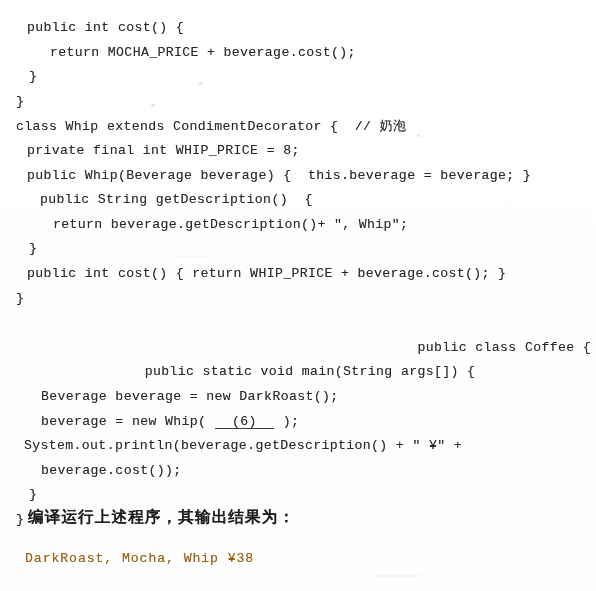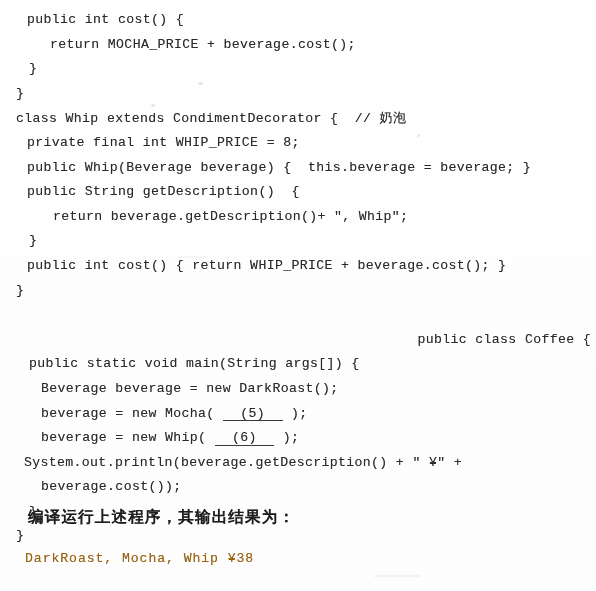--- a/index.html
+++ b/index.html
@@ -20,21 +20,21 @@
 
   .page {
     position: absolute;
     inset: 0;
     padding: 0;
   }
 
   .code-block {
     position: absolute;
     left: 0;
-    top: 8px;
+    top: 16px;
     width: 591px;
   }
 
   .code-line {
     font-family: "Liberation Mono", "DejaVu Sans Mono", monospace;
     font-size: 13.2px;
     line-height: 24.6px;
     height: 24.6px;
     color: #2a2a2a;
     white-space: pre;
@@ -103,30 +103,29 @@
 <div class="page">
 
   <div class="code-block" id="code-block">
       <div class="code-line" style="padding-left: 27px;"><span>public int cost() {</span></div>
       <div class="code-line" style="padding-left: 50px; font-family: Liberation Mono, monospace;"><span>return MOCHA_PRICE + beverage.cost();</span></div>
       <div class="code-line" style="padding-left: 29px;"><span>}</span></div>
       <div class="code-line" style="padding-left: 16px;"><span>}</span></div>
       <div class="code-line" style="padding-left: 16px;"><span>class Whip extends CondimentDecorator {  // </span><span class="cjk">奶泡</span></div>
       <div class="code-line" style="padding-left: 27px;"><span>private final int WHIP_PRICE = 8;</span></div>
       <div class="code-line" style="padding-left: 27px;"><span>public Whip(Beverage beverage) {  this.beverage = beverage; }</span></div>
-      <div class="code-line" style="padding-left: 27px;"><span>public String getDescription()  {</span></div>
+      <div class="code-line" style=" margin-left: 40px;"><span>public String getDescription()  {</span></div>
       <div class="code-line" style="padding-left: 53px;"><span>return beverage.getDescription()+ ", Whip";</span></div>
       <div class="code-line" style="padding-left: 29px;"><span>}</span></div>
       <div class="code-line" style="padding-left: 27px;"><span>public int cost() { return WHIP_PRICE + beverage.cost(); }</span></div>
       <div class="code-line" style="padding-left: 16px;"><span>}</span></div>
       <div class="code-line blank" style="padding-left: 0px;"><span></span></div>
       <div class="code-line" style="padding-left: 16px; text-align: right;"><span>public class Coffee {</span></div>
-      <div class="code-line" style="padding-left: 29px;"><span>public static void main(String args[]) {</span></div>
+      <div class="code-line" style="padding-left: 29px; text-align: center;"><span>public static void main(String args[]) {</span></div>
       <div class="code-line" style="padding-left: 41px;"><span>Beverage beverage = new DarkRoast();</span></div>
-      <div class="code-line" style="padding-left: 41px;"><span>beverage = new Mocha( </span><span class="slot">  (5)  </span><span> );</span></div>
       <div class="code-line" style="padding-left: 41px;"><span>beverage = new Whip( </span><span class="slot">  (6)  </span><span> );</span></div>
       <div class="code-line" style="padding-left: 24px;"><span>System.out.println(beverage.getDescription() + " ¥" +</span></div>
       <div class="code-line" style="padding-left: 41px;"><span>beverage.cost());</span></div>
       <div class="code-line" style="padding-left: 29px;"><span>}</span></div>
       <div class="code-line" style="padding-left: 16px;"><span>}</span></div>
     </div>
 
   <div class="prose-cn" style="left:28px; top:507px;">编译运行上述程序，其输出结果为：</div>
 
   <div class="output-line" style="left:25px; top:551px;">DarkRoast, Mocha, Whip ¥38</div>

